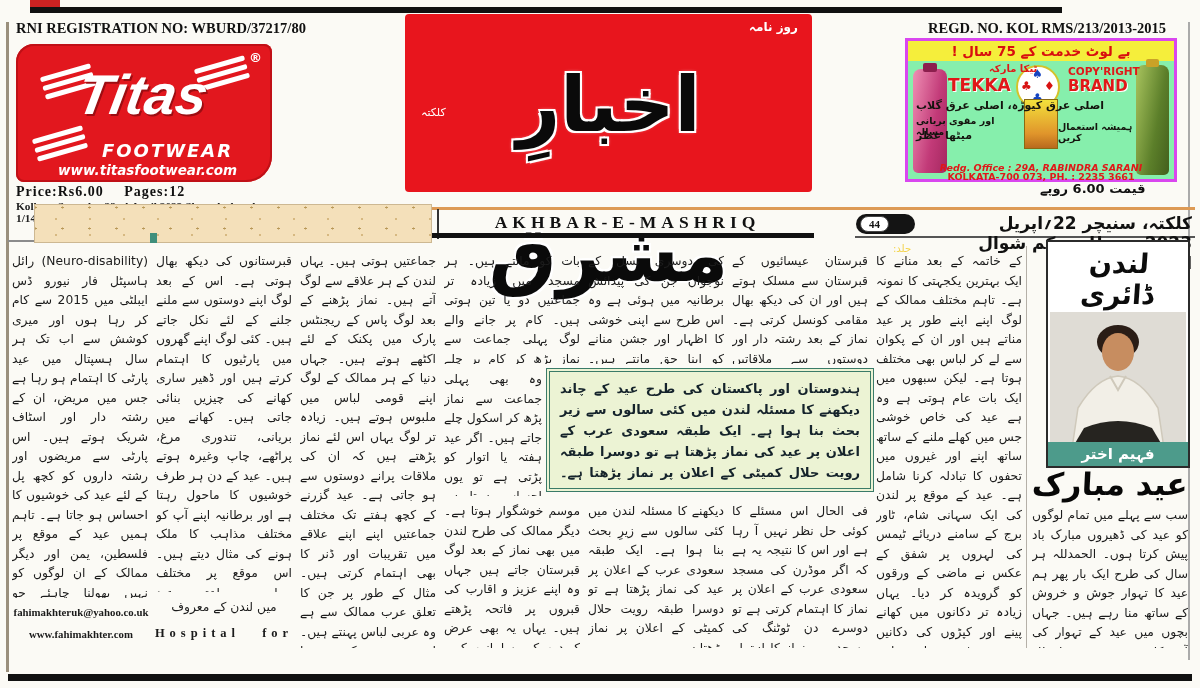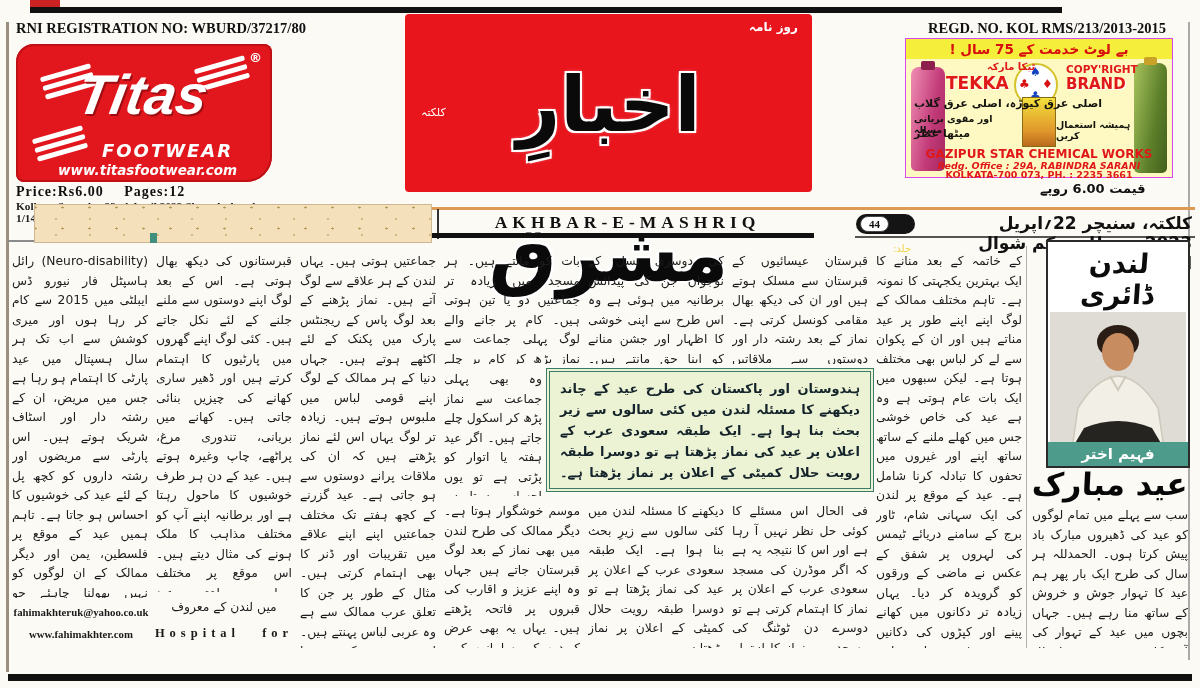--- a/index.html
+++ b/index.html
@@ -35,21 +35,21 @@
       padding:1px 4px;gap:4px;}
   .pill .num{background:#fff;border:1px solid #444;border-radius:9px;font-weight:bold;
       font-size:11px;color:#111;padding:0 8px;line-height:14px;font-family:"Liberation Serif",serif;}
   .pill .lbl{color:#fff;font-size:9px;direction:rtl;white-space:nowrap;}
   .price-line{font-weight:bold;font-size:14px;letter-spacing:1px;color:#111;font-family:"Liberation Serif",serif;}
   .date-en{font-size:11.3px;font-weight:bold;color:#222;font-family:"Liberation Serif",serif;}
   .beige{background:#f4e0ba;border:1px solid #cdb892;
       background-image:radial-gradient(#c9a86a 1px,transparent 1.6px),radial-gradient(#b89858 1px,transparent 1.6px);
       background-size:34px 16px,27px 21px;background-position:4px 6px,14px 13px;}
   
-  .tekka{background:#fef9c3;border:1px solid #d946ef;}
+  .tekka{background:#86efac;border:3px solid #d946ef;}
   .tekka-strip{position:absolute;left:0;top:0;right:0;height:20px;background:#f5ee3b;
       color:#d80f0f;font-weight:bold;font-size:13.5px;text-align:center;line-height:20px;direction:rtl;}
   .bottle{position:absolute;border-radius:8px 8px 5px 5px;}
   .cap{position:absolute;border-radius:2px;}
   .suit-circle{position:absolute;width:40px;height:40px;background:#fff;border:2px solid #d4c22a;
       border-radius:50%;}
   .suit{position:absolute;font-size:12px;line-height:12px;}
   .redbold{color:#e01818;font-weight:bold;}
   .tekka-ur{direction:rtl;text-align:left;font-weight:bold;color:#14140e;}
   .packet{position:absolute;background:linear-gradient(#f3e13c,#e0952b 70%,#b96a1d);border:1px solid #8a6a12;}
@@ -144,21 +144,20 @@
     </div>
     <div class="abs redbold ur" style="left:48px;top:22px;font-size:10px;margin-left:33px;">ٹیکا مارکہ</div>
     <div class="abs redbold" style="left:40px;top:34px;font-size:17px;text-shadow:1px 1px 0 #fff;">TEKKA</div>
     <div class="abs redbold" style="left:160px;top:24px;font-size:10.5px;">COPY'RIGHT</div>
     <div class="abs redbold" style="left:160px;top:36px;font-size:15px;text-shadow:1px 1px 0 #fff;">BRAND</div>
     <div class="packet" style="left:116px;top:58px;width:32px;height:48px;"></div>
     <div class="abs tekka-ur" style="left:8px;top:58px;width:250px;font-size:11px;">اصلی عرق کیوڑہ، اصلی عرق گلاب</div>
     <div class="abs tekka-ur" style="left:8px;top:74px;width:106px;font-size:9.5px;">اور مقوی بریانی مسالہ</div>
     <div class="abs tekka-ur" style="left:8px;top:88px;width:106px;font-size:11px;">میٹھا عطر</div>
     <div class="abs tekka-ur" style="left:150px;top:80px;width:78px;font-size:9.5px;">ہمیشہ استعمال کریں</div>
-    <div class="abs redbold" style="left:0;top:108px;width:100%;text-align:center;font-size:12px;">GAZIPUR STAR CHEMICAL WORKS</div>
     <div class="abs redbold" style="left:0;top:121px;width:100%;text-align:center;font-size:9.5px;font-style:italic;">Redg. Office : 29A, RABINDRA SARANI</div>
     <div class="abs redbold" style="left:0;top:130px;width:100%;text-align:center;font-size:9.5px;">KOLKATA-700 073, PH. : 2235 3661</div>
   </div>
 
   <div class="abs ur" style="left:1040px;top:181px;width:148px;font-size:13px;font-weight:bold;color:#111;text-align:left;">قیمت 6.00 روپے</div>
   <div class="abs ur" style="left:944px;top:213px;width:248px;font-size:17px;font-weight:bold;color:#111;">کلکتہ، سنیچر 22؍اپریل 2023ء بمطابق یکم شوال المکرم 1444ھ</div>
   <div class="pill" style="left:856px;top:214px;height:18px;">
     <span class="num">44</span>
     <span class="lbl" style="color:#f3d34a;font-size:10px;margin-top:48px;">جلد:</span>
   </div>

